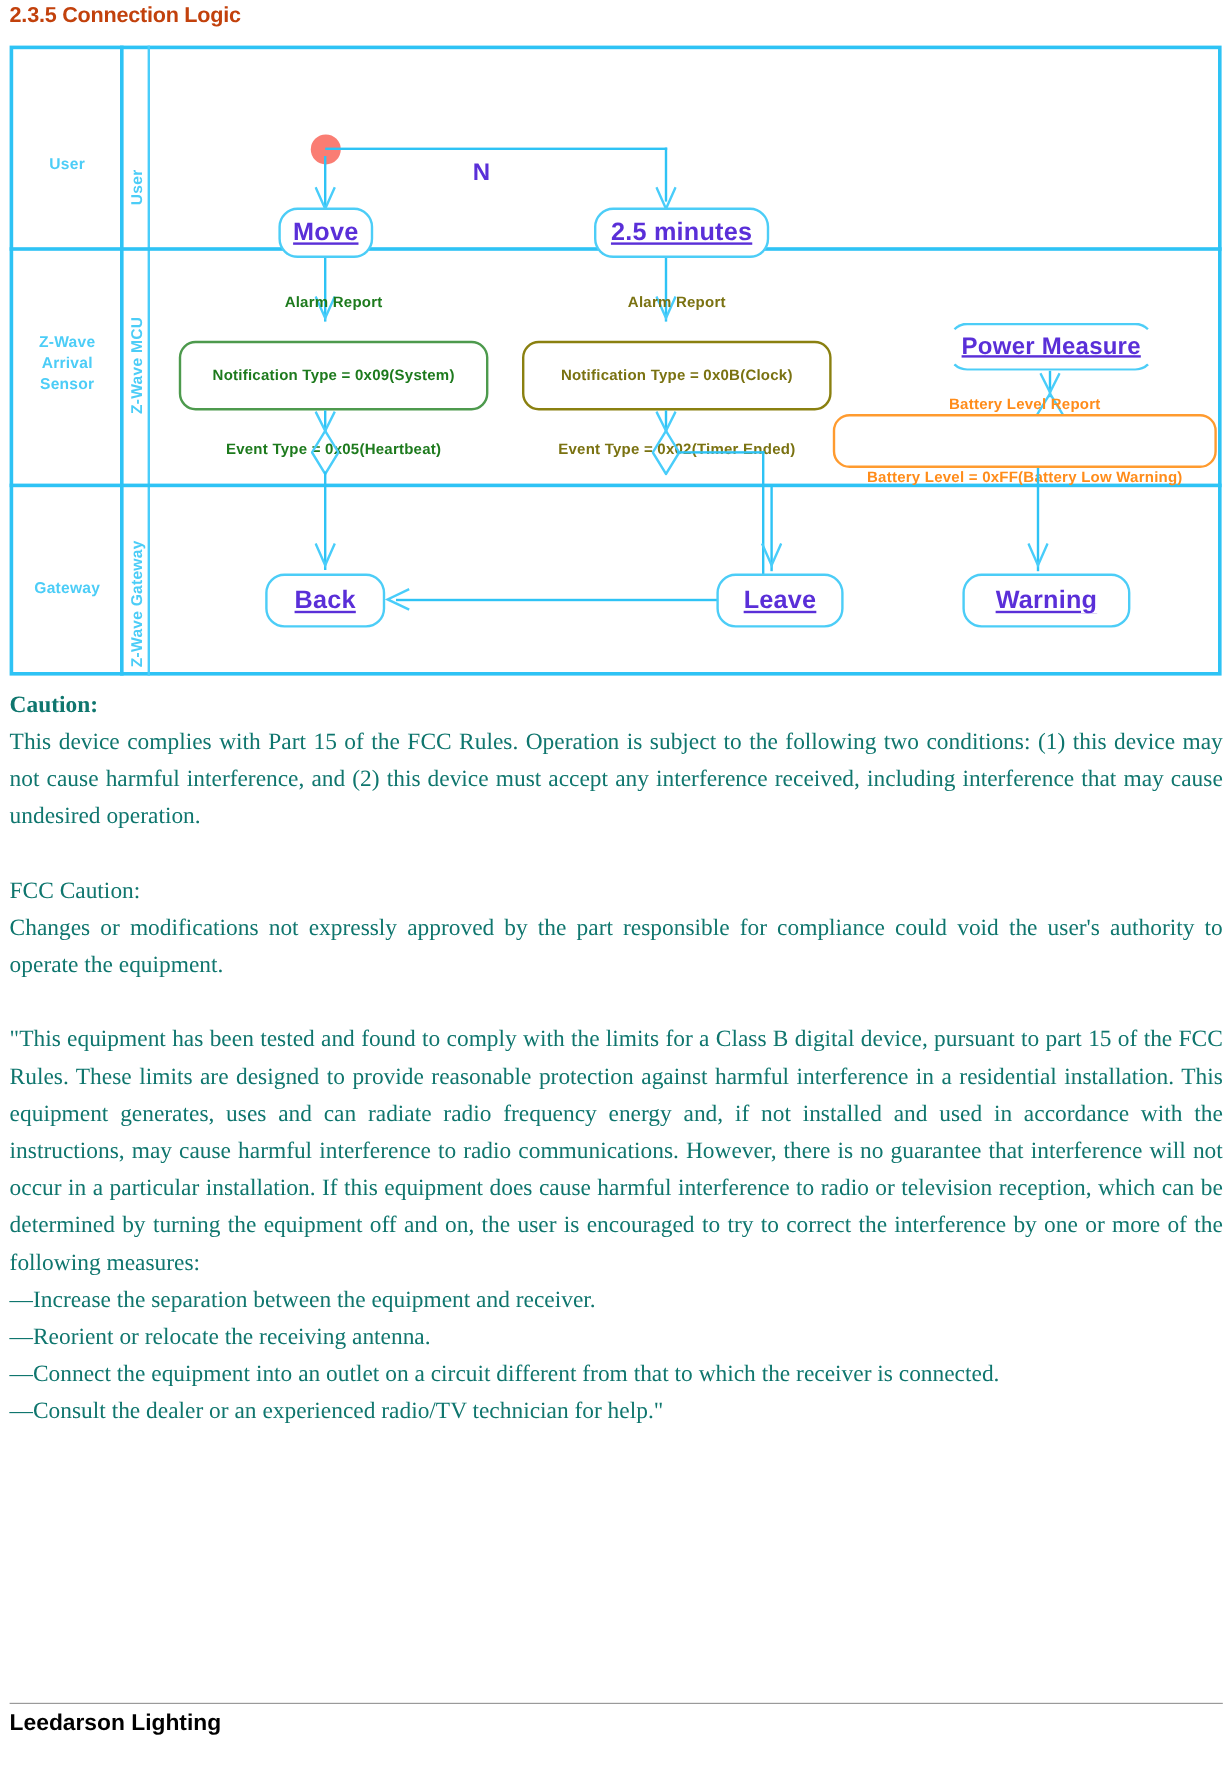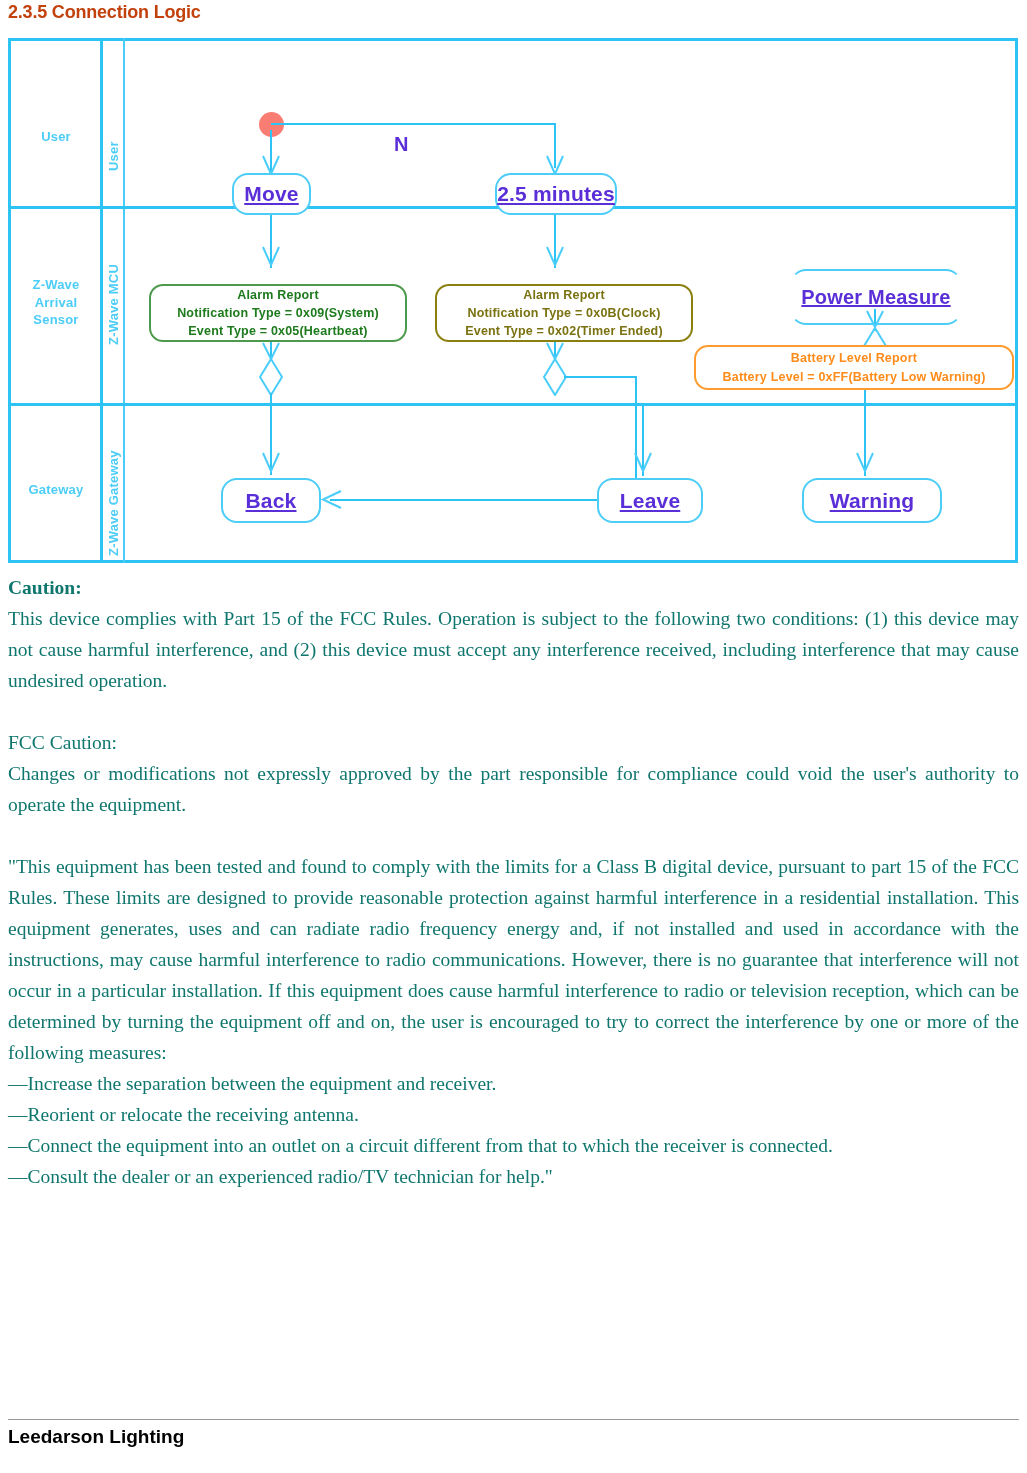--- a/index.html
+++ b/index.html
@@ -89,20 +89,21 @@
     color: #5a2fd8;
     font-weight: bold;
     letter-spacing: 0.2px;
   }
   .node.big { font-size: 21px; text-decoration: underline; }
   .node.msg {
     border-radius: 14px;
     font-size: 12.5px;
     line-height: 1.45;
     padding: 4px 8px;
+    gap: 43px;
   }
   .node.green { border-color: #4d9a4d; color: #1d7a1d; }
   .node.olive { border-color: #8a8010; color: #7a7211; }
   .node.orange { border-color: #ff9b2f; color: #ff8c1a; }
   .node.orange { font-size: 12.5px; }
 
   
   .node.open-sides {
     border-left-color: transparent;
     border-right-color: transparent;
@@ -225,21 +226,21 @@
 
   <div class="conn v" style="left:262px; top:92px; height:45px;"></div>
   <div class="arrow-open" style="left:254px; top:117px;">
     <svg width="18" height="22" viewBox="0 0 18 22">
         <path d="M1 1 L9 19 L17 1" fill="none" stroke="#49cdfa" stroke-width="2"></path>
       </svg>
   </div>
 
   <div class="node big" style="left:224px; top:135px; width:79px; height:42px;">Move</div>
 
-  <div class="node big" style="left:487px; top:135px; width:122px; height:42px;">2.5 minutes</div>
+  <div class="node big" style="left:487px; top:135px; width:146px; height:42px;">2.5 minutes</div>
 
   <div class="edge-label" style="left:386px; top:95px;">N</div>
 
   <div class="conn v" style="left:262px; top:177px; height:53px;"></div>
   <div class="arrow-open" style="left:254px; top:208px;">
     <svg width="18" height="22" viewBox="0 0 18 22">
         <path d="M1 1 L9 19 L17 1" fill="none" stroke="#49cdfa" stroke-width="2"></path>
       </svg>
   </div>
 
@@ -255,21 +256,21 @@
     <div>Notification Type = 0x09(System)</div>
     <div>Event Type = 0x05(Heartbeat)</div>
   </div>
 
   <div class="node msg olive" style="left:427px; top:246px; width:258px; height:58px;">
     <div>Alarm Report</div>
     <div>Notification Type = 0x0B(Clock)</div>
     <div>Event Type = 0x02(Timer Ended)</div>
   </div>
 
-  <div class="node big open-sides" style="left:782px; top:231px; width:172px; height:56px; font-size:20px;">Power Measure</div>
+  <div class="node big open-sides" style="left:782px; top:231px; width:172px; height:40px; font-size:20px;">Power Measure</div>
 
   <div class="conn v" style="left:866px; top:271px; height:22px;"></div>
   <div class="arrow-open" style="left:858px; top:272px;">
     <svg width="18" height="20" viewBox="0 0 18 20">
         <path d="M1 1 L9 17 L17 1" fill="none" stroke="#49cdfa" stroke-width="2"></path>
       </svg>
   </div>
   <div class="diamond-svg" style="left:855px; top:289px;">
     <svg width="24" height="38" viewBox="0 0 24 38">
         <path d="M12 1 L23 19 L12 37 L1 19 Z" fill="none" stroke="#49cdfa" stroke-width="2"></path>

